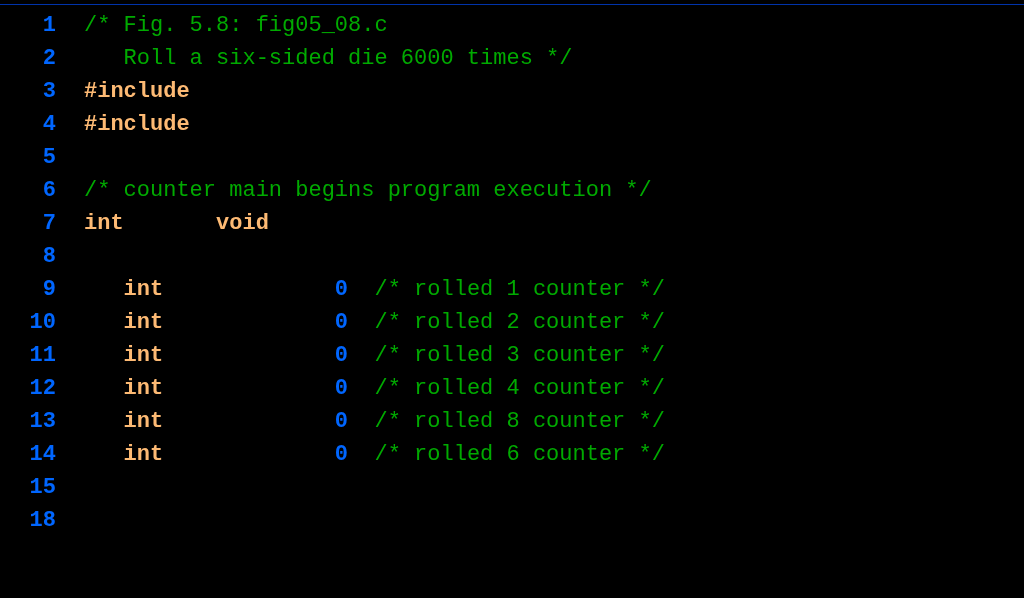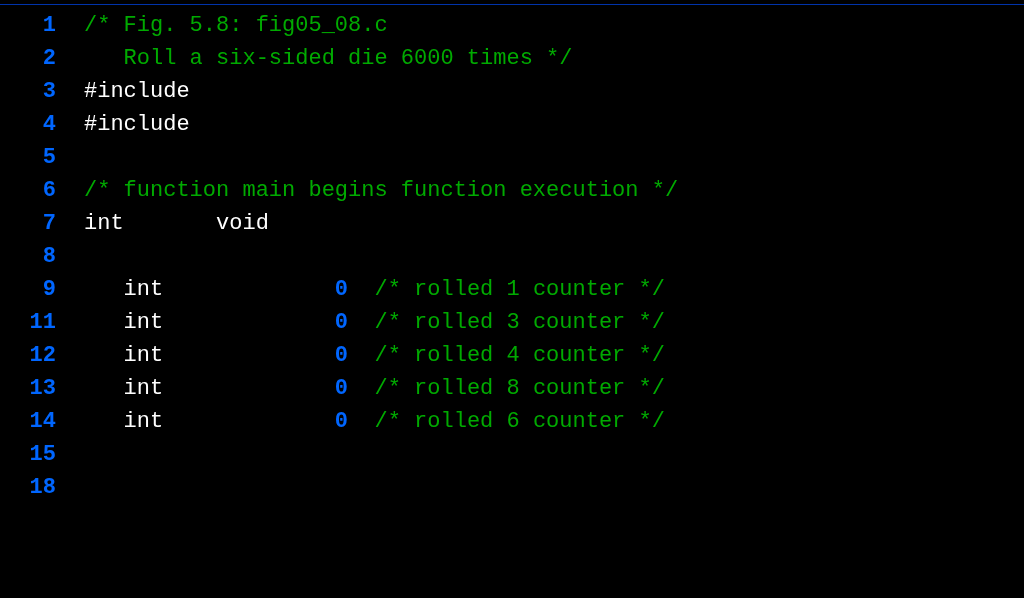--- a/index.html
+++ b/index.html
@@ -33,36 +33,37 @@
       color: #0066ff;
       font-weight: bold;
       flex-shrink: 0;
       padding-right: 0;
     }
     .code {
       padding-left: 28px;
       flex: 1;
     }
     .comment { color: #00aa00; }
-    .keyword { color: #ffffff; font-weight: normal; }
+    .keyword { color: #fdba74; font-weight: bold; }
     .number { color: #0066ff; font-weight: bold; }
   </style>
 </head>
 <body>
 
 <div class="separator"></div>
 <div class="code-container" id="code-container">
     <div class="line"><span class="lineno">1</span><span class="code"><span class="comment">/* Fig. 5.8: fig05_08.c</span></span></div>
     <div class="line"><span class="lineno">2</span><span class="code"><span class="comment">   Roll a six-sided die 6000 times */</span></span></div>
     <div class="line"><span class="lineno">3</span><span class="code"><span class="keyword">#include</span></span></div>
     <div class="line"><span class="lineno">4</span><span class="code"><span class="keyword">#include</span></span></div>
     <div class="line"><span class="lineno">5</span><span class="code"></span></div>
-    <div class="line"><span class="lineno">6</span><span class="code"><span class="comment">/* function main begins function execution */</span></span></div>
+    <div class="line"><span class="lineno">6</span><span class="code"><span class="comment">/* counter main begins program execution */</span></span></div>
     <div class="line"><span class="lineno">7</span><span class="code"><span class="keyword">int</span><span>       </span><span class="keyword">void</span></span></div>
     <div class="line"><span class="lineno">8</span><span class="code"></span></div>
     <div class="line"><span class="lineno">9</span><span class="code"><span>   </span><span class="keyword">int</span><span>             </span><span class="number">0</span><span>  </span><span class="comment">/* rolled 1 counter */</span></span></div>
+    <div class="line"><span class="lineno">10</span><span class="code"><span>   </span><span class="keyword">int</span><span>             </span><span class="number">0</span><span>  </span><span class="comment">/* rolled 2 counter */</span></span></div>
     <div class="line"><span class="lineno">11</span><span class="code"><span>   </span><span class="keyword">int</span><span>             </span><span class="number">0</span><span>  </span><span class="comment">/* rolled 3 counter */</span></span></div>
     <div class="line"><span class="lineno">12</span><span class="code"><span>   </span><span class="keyword">int</span><span>             </span><span class="number">0</span><span>  </span><span class="comment">/* rolled 4 counter */</span></span></div>
     <div class="line"><span class="lineno">13</span><span class="code"><span>   </span><span class="keyword">int</span><span>             </span><span class="number">0</span><span>  </span><span class="comment">/* rolled 8 counter */</span></span></div>
     <div class="line"><span class="lineno">14</span><span class="code"><span>   </span><span class="keyword">int</span><span>             </span><span class="number">0</span><span>  </span><span class="comment">/* rolled 6 counter */</span></span></div>
     <div class="line"><span class="lineno">15</span><span class="code"></span></div>
     <div class="line"><span class="lineno">18</span><span class="code"></span></div>
   </div>
 
 </body></html>

